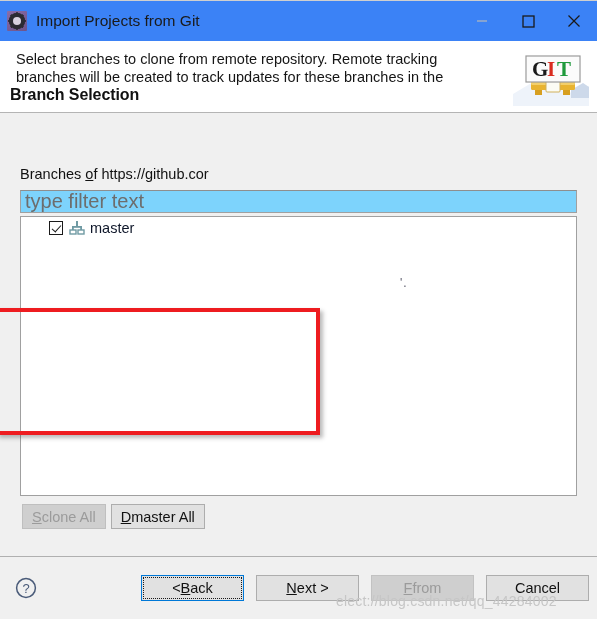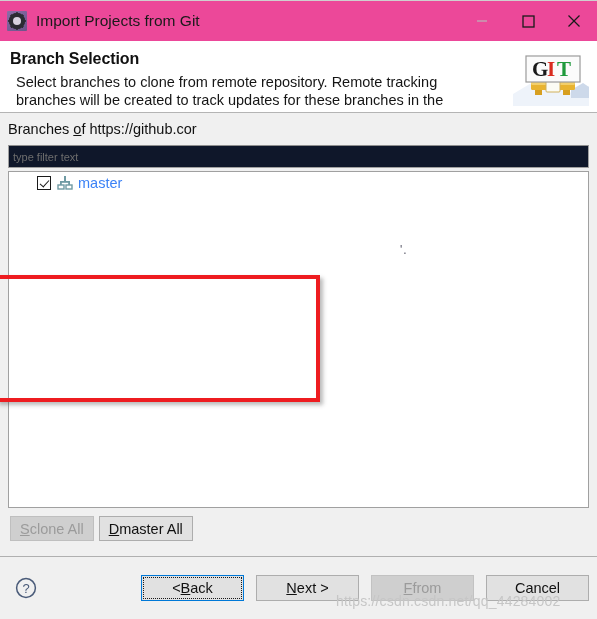--- a/index.html
+++ b/index.html
@@ -26,21 +26,21 @@
     background: #f0f0f0;
     border-top: 1px solid #cfcfcf;
     box-sizing: border-box;
     display: flex;
     flex-direction: column;
   }
 
   
   #titlebar {
     height: 40px;
-    background: #ec4899;
+    background: #3b82f6;
     display: flex;
     align-items: center;
     flex: 0 0 auto;
     position: relative;
   }
   #app-icon {
     width: 20px; height: 20px;
     margin-left: 7px;
     margin-right: 9px;
     background: linear-gradient(145deg,#8b6fa8 0%, #7a5f98 50%, #6d5489 100%);
@@ -134,23 +134,24 @@
     top: 9px;
     width: 76px;
     height: 56px;
   }
 
   
   #content {
     flex: 1 1 auto;
     background: #f0f0f0;
     position: relative;
-    padding: 0;
+    padding: 12px;
     display: flex;
     flex-direction: column;
+    margin-top: 33px;
   }
   #branches-label {
     font-size: 14.5px;
     color: #111;
     margin: 8px 0 4px 8px;
     height: 20px;
     position: relative;
     z-index: 1;
   }
   .mn { text-decoration: underline; }
@@ -182,49 +183,49 @@
     top: 130px;
     font-size: 12px;
     color: #5a5a6a;
     z-index: 4;
     letter-spacing: 1px;
   }
 
   #filter-input {
     margin: 0 8px;
     height: 23px;
-    background: #0f172a;
+    background: #7dd3fc;
     border: 1px solid #a0a0a0;
     border-top-color: #8e8e8e;
     box-sizing: border-box;
     display: flex;
     align-items: center;
     padding-left: 4px;
-    font-size: 11px;
+    font-size: 20px;
     color: #6d6d6d;
     position: relative;
     z-index: 1;
   }
   #branch-list {
     margin: 3px 8px 0 8px;
     background: #ffffff;
     border: 1px solid #a0a0a0;
     flex: 1 1 auto;
     box-sizing: border-box;
     overflow: hidden;
     position: relative;
     z-index: 1;
   }
   .tree-row {
     display: flex;
     align-items: center;
     height: 22px;
     padding-left: 28px;
     font-size: 14.5px;
-    color: #3b82f6;
+    color: #0f172a;
   }
   .tree-check {
     width: 14px; height: 14px;
     border: 1px solid #1a1a1a;
     background: #ffffff;
     box-sizing: border-box;
     position: relative;
     flex: 0 0 auto;
   }
   .tree-check::after {
@@ -382,22 +383,22 @@
       <div class="win-btn">
         <svg width="14" height="14" viewBox="0 0 14 14">
             <line x1="1.5" y1="1.5" x2="12.5" y2="12.5" stroke="#1a1a1a" stroke-width="1.3"></line>
             <line x1="12.5" y1="1.5" x2="1.5" y2="12.5" stroke="#1a1a1a" stroke-width="1.3"></line>
           </svg>
       </div>
     </div>
   </div>
 
   <div id="header">
+    <div id="header-desc">Select branches to clone from remote repository. Remote tracking branches will be created to track updates for these branches in the</div>
     <div id="header-title">Branch Selection</div>
-    <div id="header-desc">Select branches to clone from remote repository. Remote tracking branches will be created to track updates for these branches in the</div>
 
     <svg id="git-logo" viewBox="0 0 76 56">
       <rect x="0" y="0" width="76" height="56" fill="#ffffff"></rect>
       <path d="M0 44 L30 26 L60 44 L76 36 L76 56 L0 56 Z" fill="#eef3fa"></path>
       <path d="M58 40 L70 33 L76 37 L76 48 L58 48 Z" fill="#cdd9ea"></path>
       <rect x="18" y="31" width="44" height="9" rx="1.5" fill="#e8b330"></rect>
       <rect x="18" y="31" width="44" height="4" rx="1.5" fill="#f3cf6a"></rect>
       <rect x="22" y="40" width="7" height="5" fill="#d79f20"></rect>
       <rect x="50" y="40" width="7" height="5" fill="#d79f20"></rect>
       <rect x="33" y="27" width="14" height="15" rx="1" fill="#fbfbf4" stroke="#d0b05a" stroke-width="1"></rect>
@@ -471,16 +472,16 @@
       <div class="fbtn disabled">
           <span class="mn">F</span>
           <span>from</span>
         </div>
 
       <div class="fbtn">
           <span>Cancel</span>
         </div>
     </div>
 
-    <div id="watermark">https://csdn.csdn.net/qq_44284002</div>
+    <div id="watermark">elect://blog.csdn.net/qq_44284002</div>
   </div>
 
 </div>
 
 </body></html>

